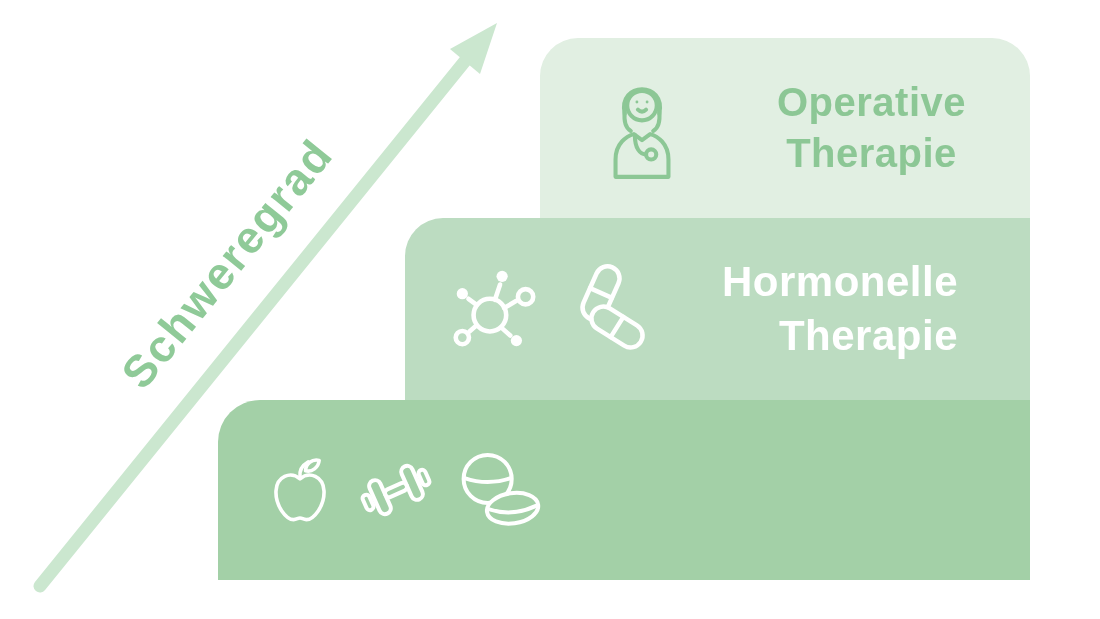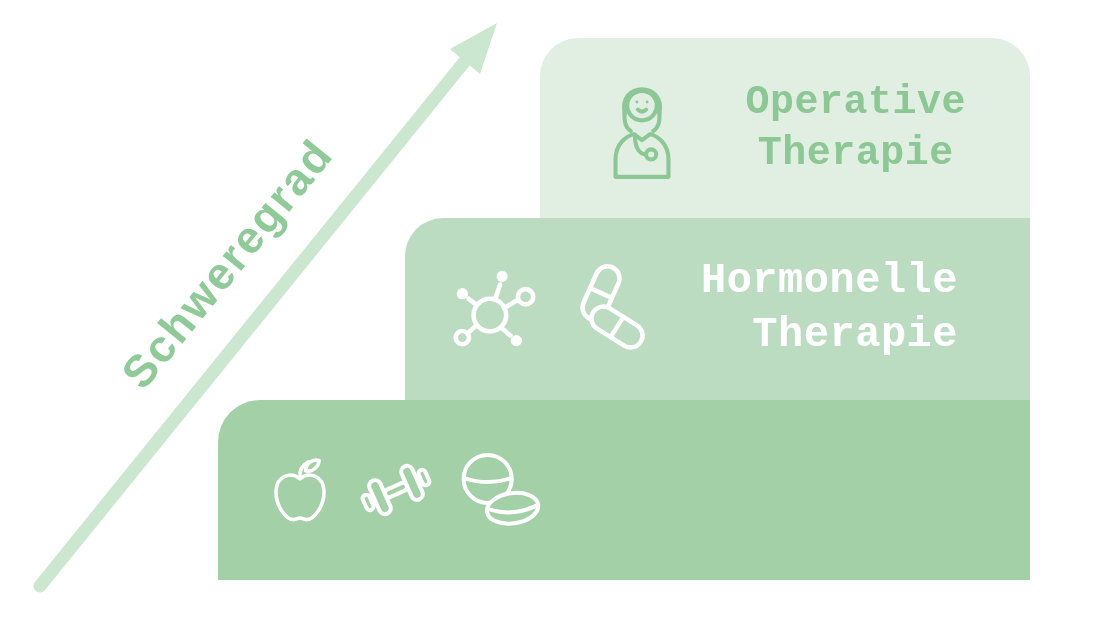--- a/index.html
+++ b/index.html
@@ -46,21 +46,20 @@
   .level .icons {
     display:flex;
     align-items:center;
     flex:0 0 auto;
   }
   .level .title {
     margin-left:auto;
     font-weight:bold;
     line-height:1.28;
     letter-spacing:0.5px;
-    font-family:Liberation Mono, monospace;
   }
   .level .title div { white-space:nowrap; }
 
   .level-1 {
     left:540px; top:38px; width:490px; height:180px;
     background: var(--level1_bg, #e1efe2);
     border-radius: 38px 38px 0 0;
     color: var(--level1_text, #8cc795);
     padding: 0 64px 0 56px;
   }

